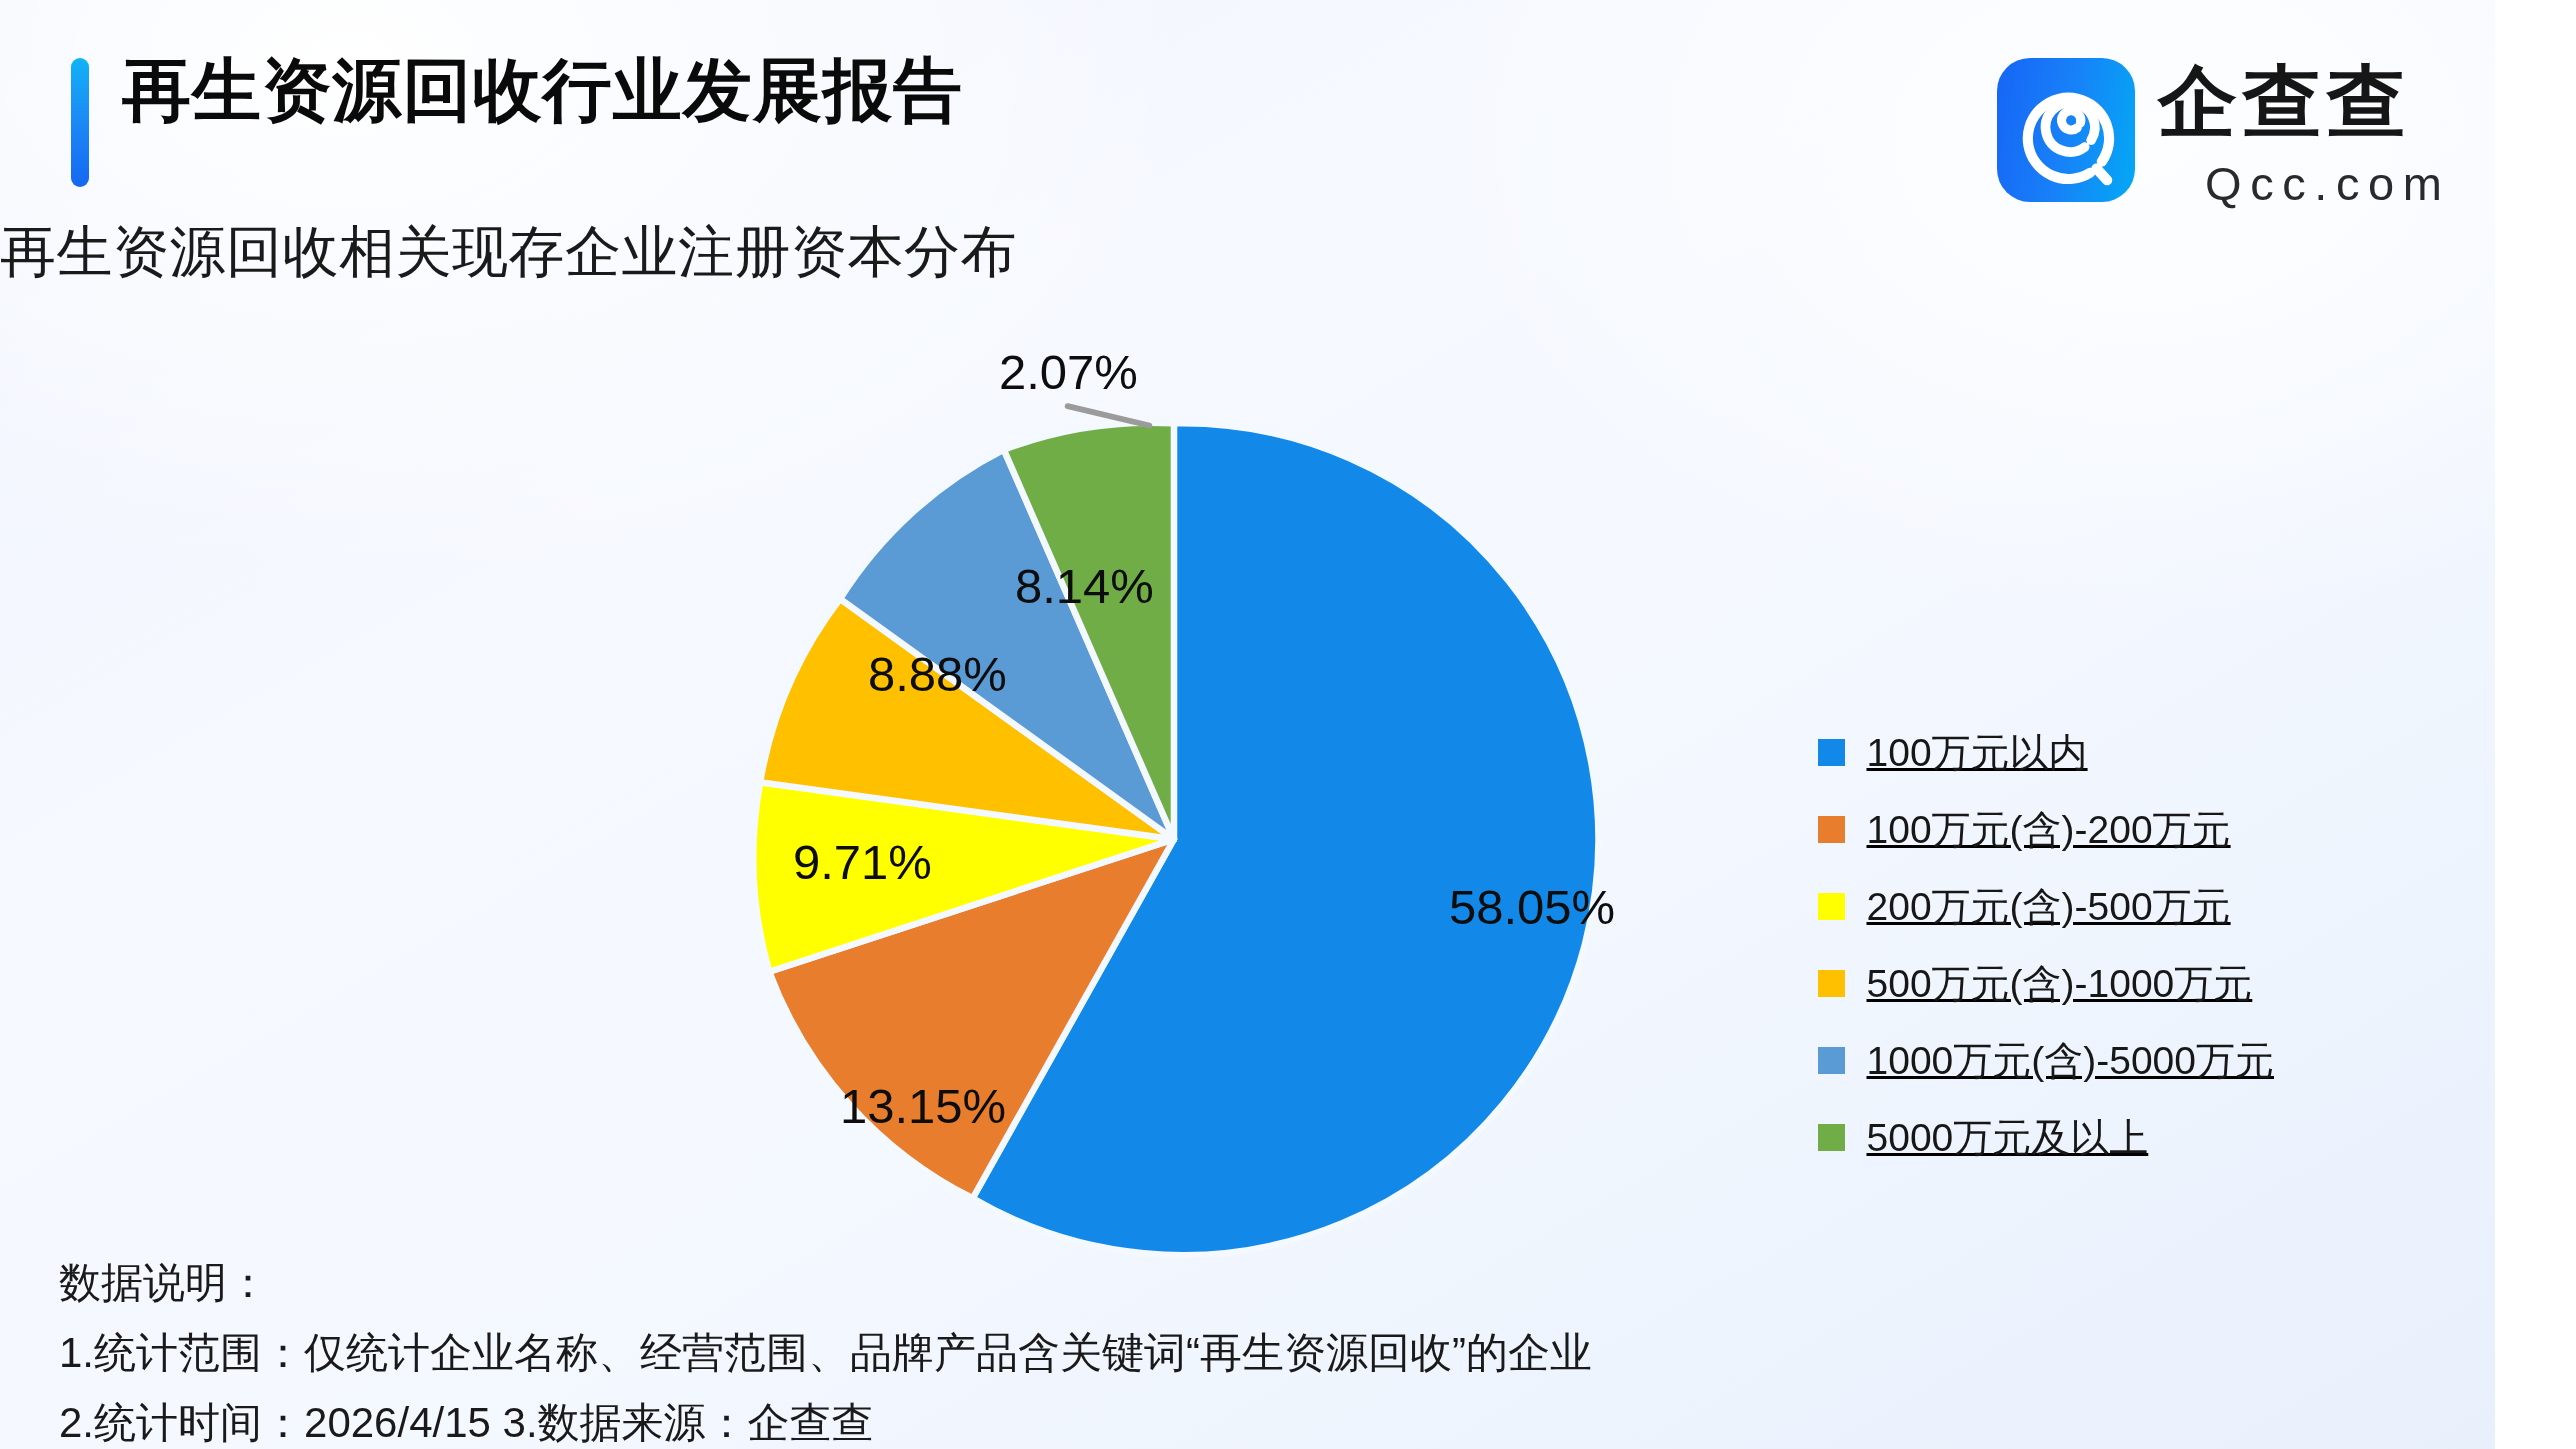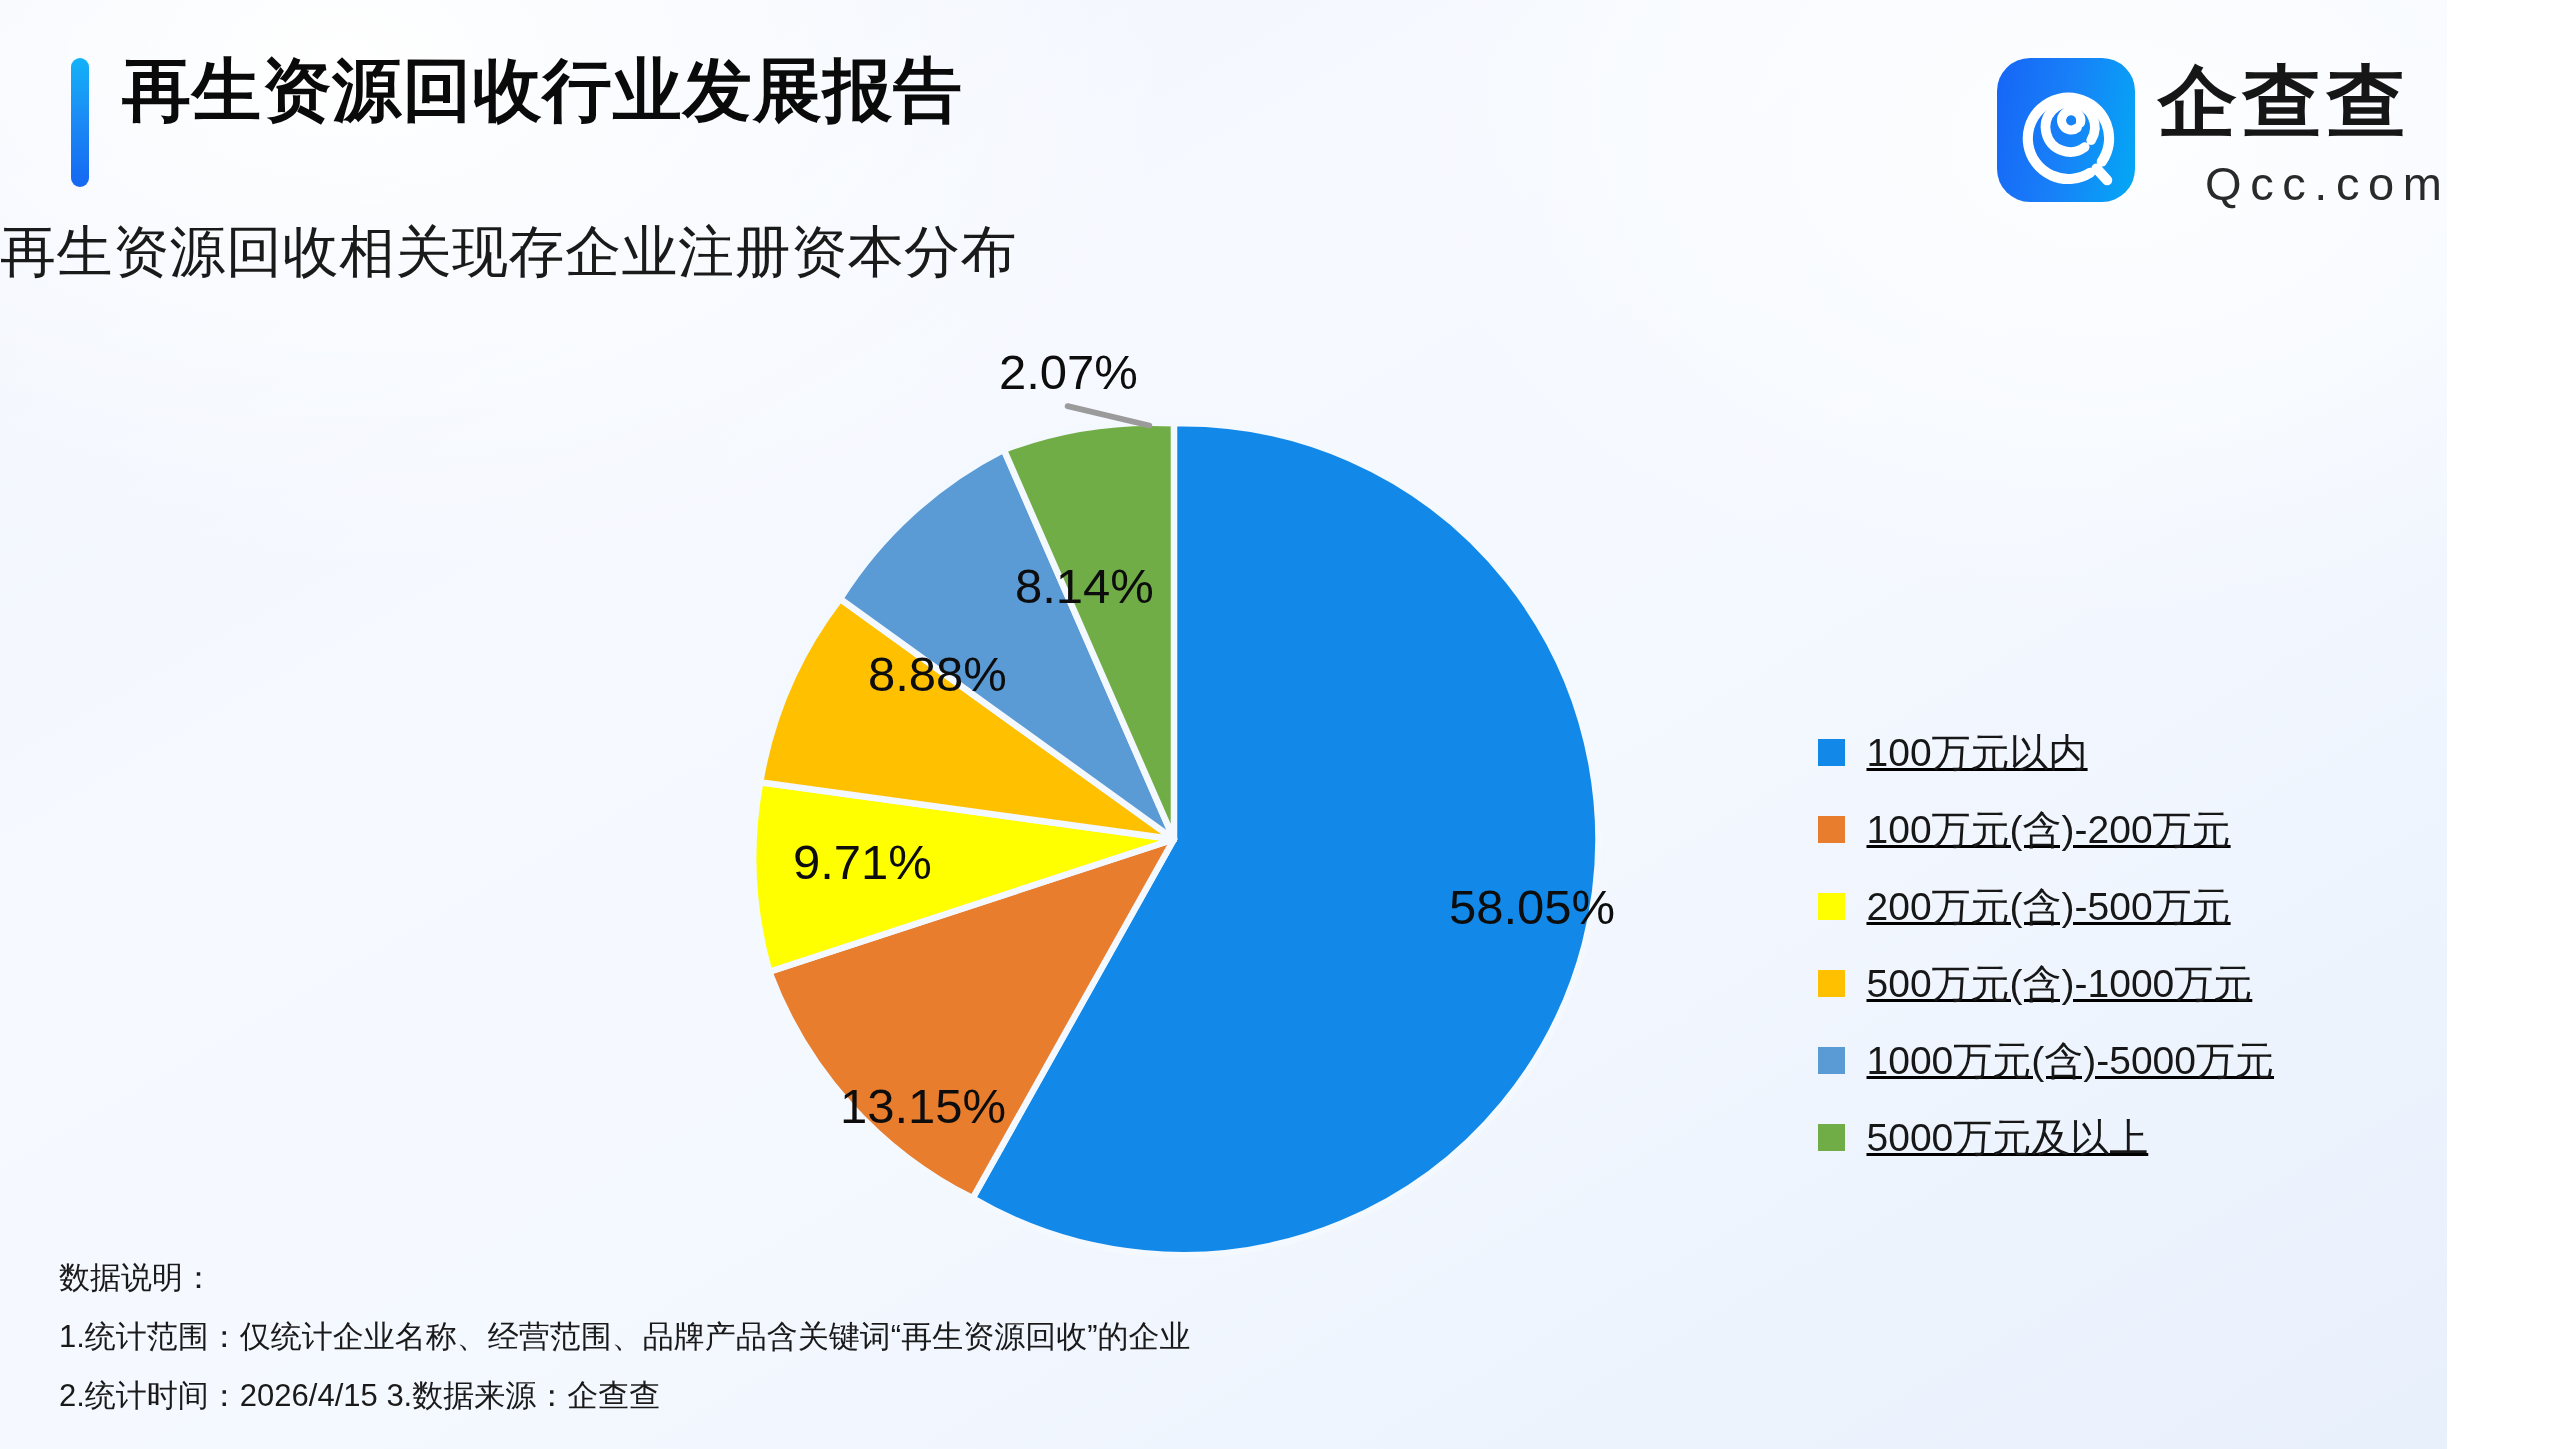--- a/index.html
+++ b/index.html
@@ -12,20 +12,21 @@
   }
   #canvas {
     position: relative;
     width: 2447px;
     height: 1449px;
     overflow: hidden;
     background:
       radial-gradient(ellipse 1395px 859px at 14% 4%, #ffffff 0%, rgba(255,255,255,0) 62%),
       radial-gradient(ellipse 1181px 805px at 86% 10%, #fdfeff 0%, rgba(253,254,255,0) 60%),
       linear-gradient(150deg, #eef3fd 0%, #f6f9ff 32%, #f4f8ff 58%, #e8f0fc 100%);
+    padding-left: 48px;
   }
 
   
   #header-accent-bar {
     position: absolute;
     left: 71px;
     top: 58px;
     width: 18px;
     height: 129px;
     border-radius: 9.7px;
@@ -145,21 +146,21 @@
   }
 
   
   #footnotes {
     position: absolute;
     left: 59px;
     top: 1262px;
     width: 1932px;
   }
   .footnote-line {
-    font-size: 31px;
+    font-size: 42px;
     font-weight: 400;
     color: #1a1a1a;
     line-height: 1;
     margin-bottom: 28px;
     white-space: nowrap;
   }
 </style>
 </head>
 <body>
 

